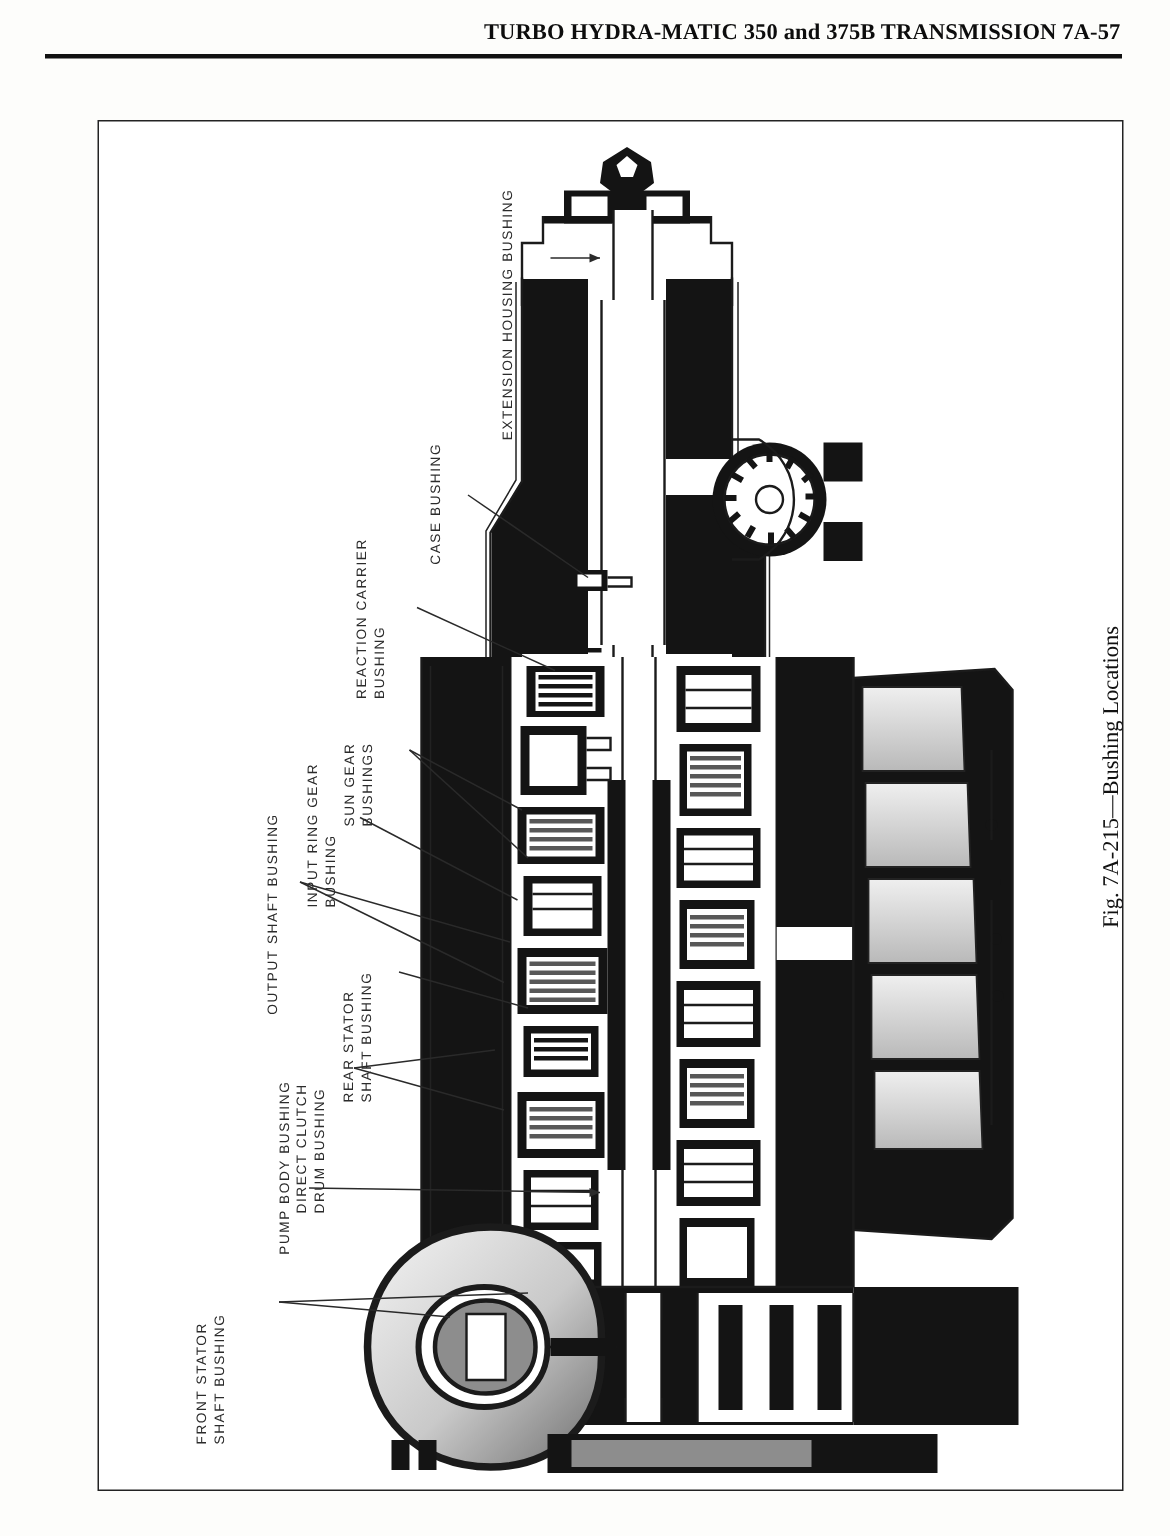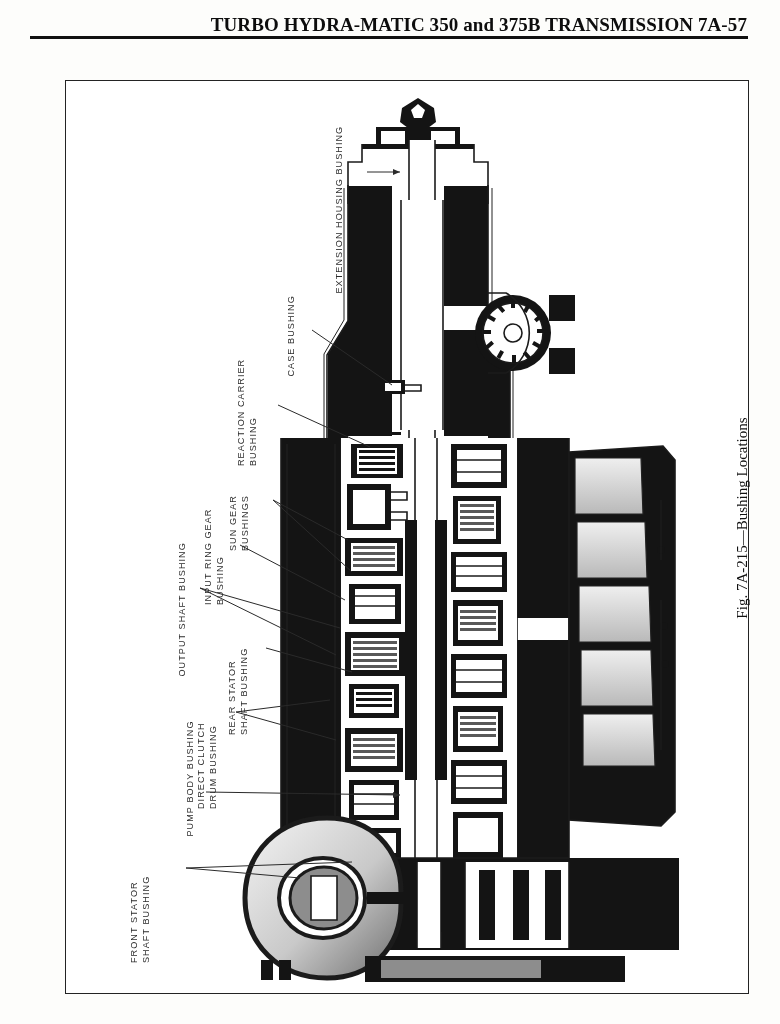--- a/index.html
+++ b/index.html
@@ -8,21 +8,21 @@
     font-family:"Liberation Serif",serif;
     background:#fdfdfb;
   }
   
   #page-header{
     position:absolute;top:8px;left:0;width:780px;height:30px;
   }
   #header-title{
     position:absolute;right:33px;top:6px;
     font-family:"Liberation Serif",serif;
-    font-weight:bold;font-size:19px;letter-spacing:.1px;
+    font-weight:bold;font-size:15px;letter-spacing:.1px;
     color:#0d0d0d;white-space:nowrap;
   }
   #header-rule{
     position:absolute;left:30px;top:36px;width:718px;height:3px;
     background:#111;
   }
   
   #figure-frame{
     position:absolute;left:65px;top:80px;width:682px;height:912px;
     border:1.4px solid #232323;background:#ffffff;

